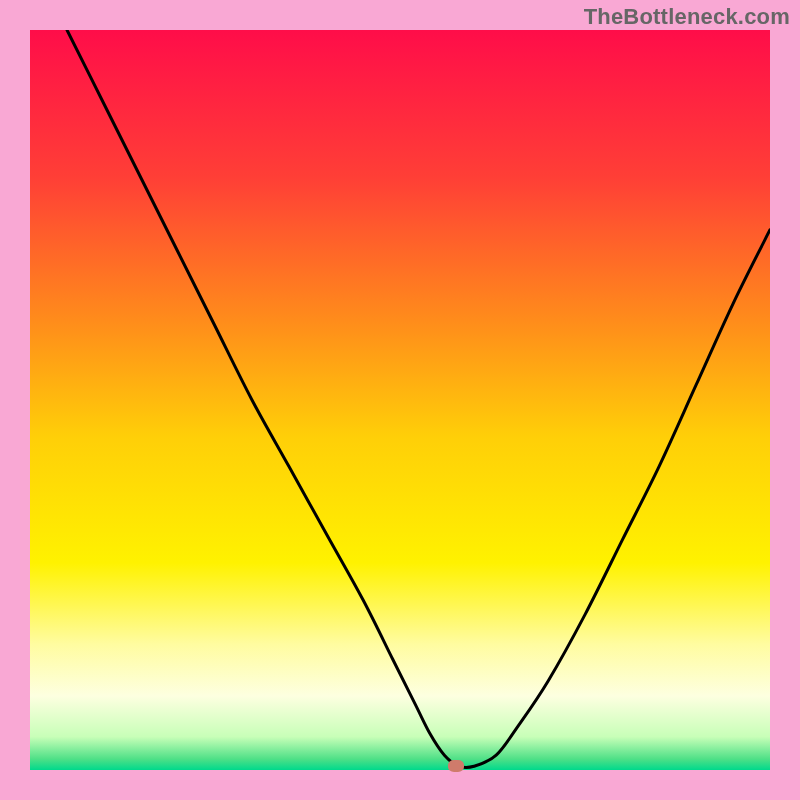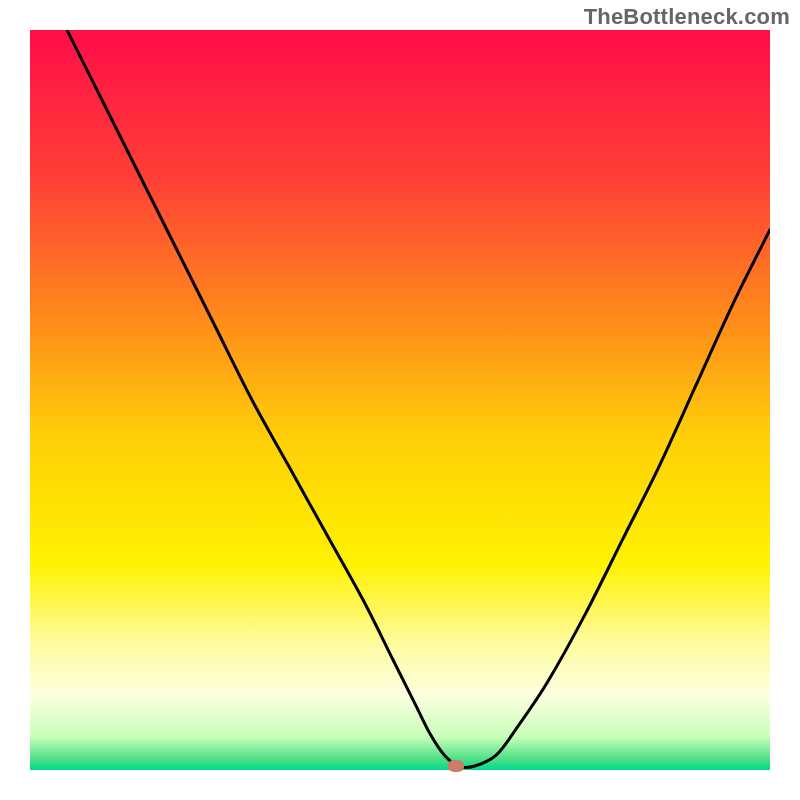--- a/index.html
+++ b/index.html
@@ -7,21 +7,21 @@
     padding: 0;
     width: 800px;
     height: 800px;
     background: #000;
     font-family: Arial, Helvetica, sans-serif;
   }
   .frame {
     position: relative;
     width: 800px;
     height: 800px;
-    background: #ffffff;
+    background: #f9a8d4;
   }
   .watermark {
     position: absolute;
     top: 4px;
     right: 10px;
     color: #666;
     font-size: 22px;
     font-weight: 600;
     z-index: 20;
     letter-spacing: 0.2px;

